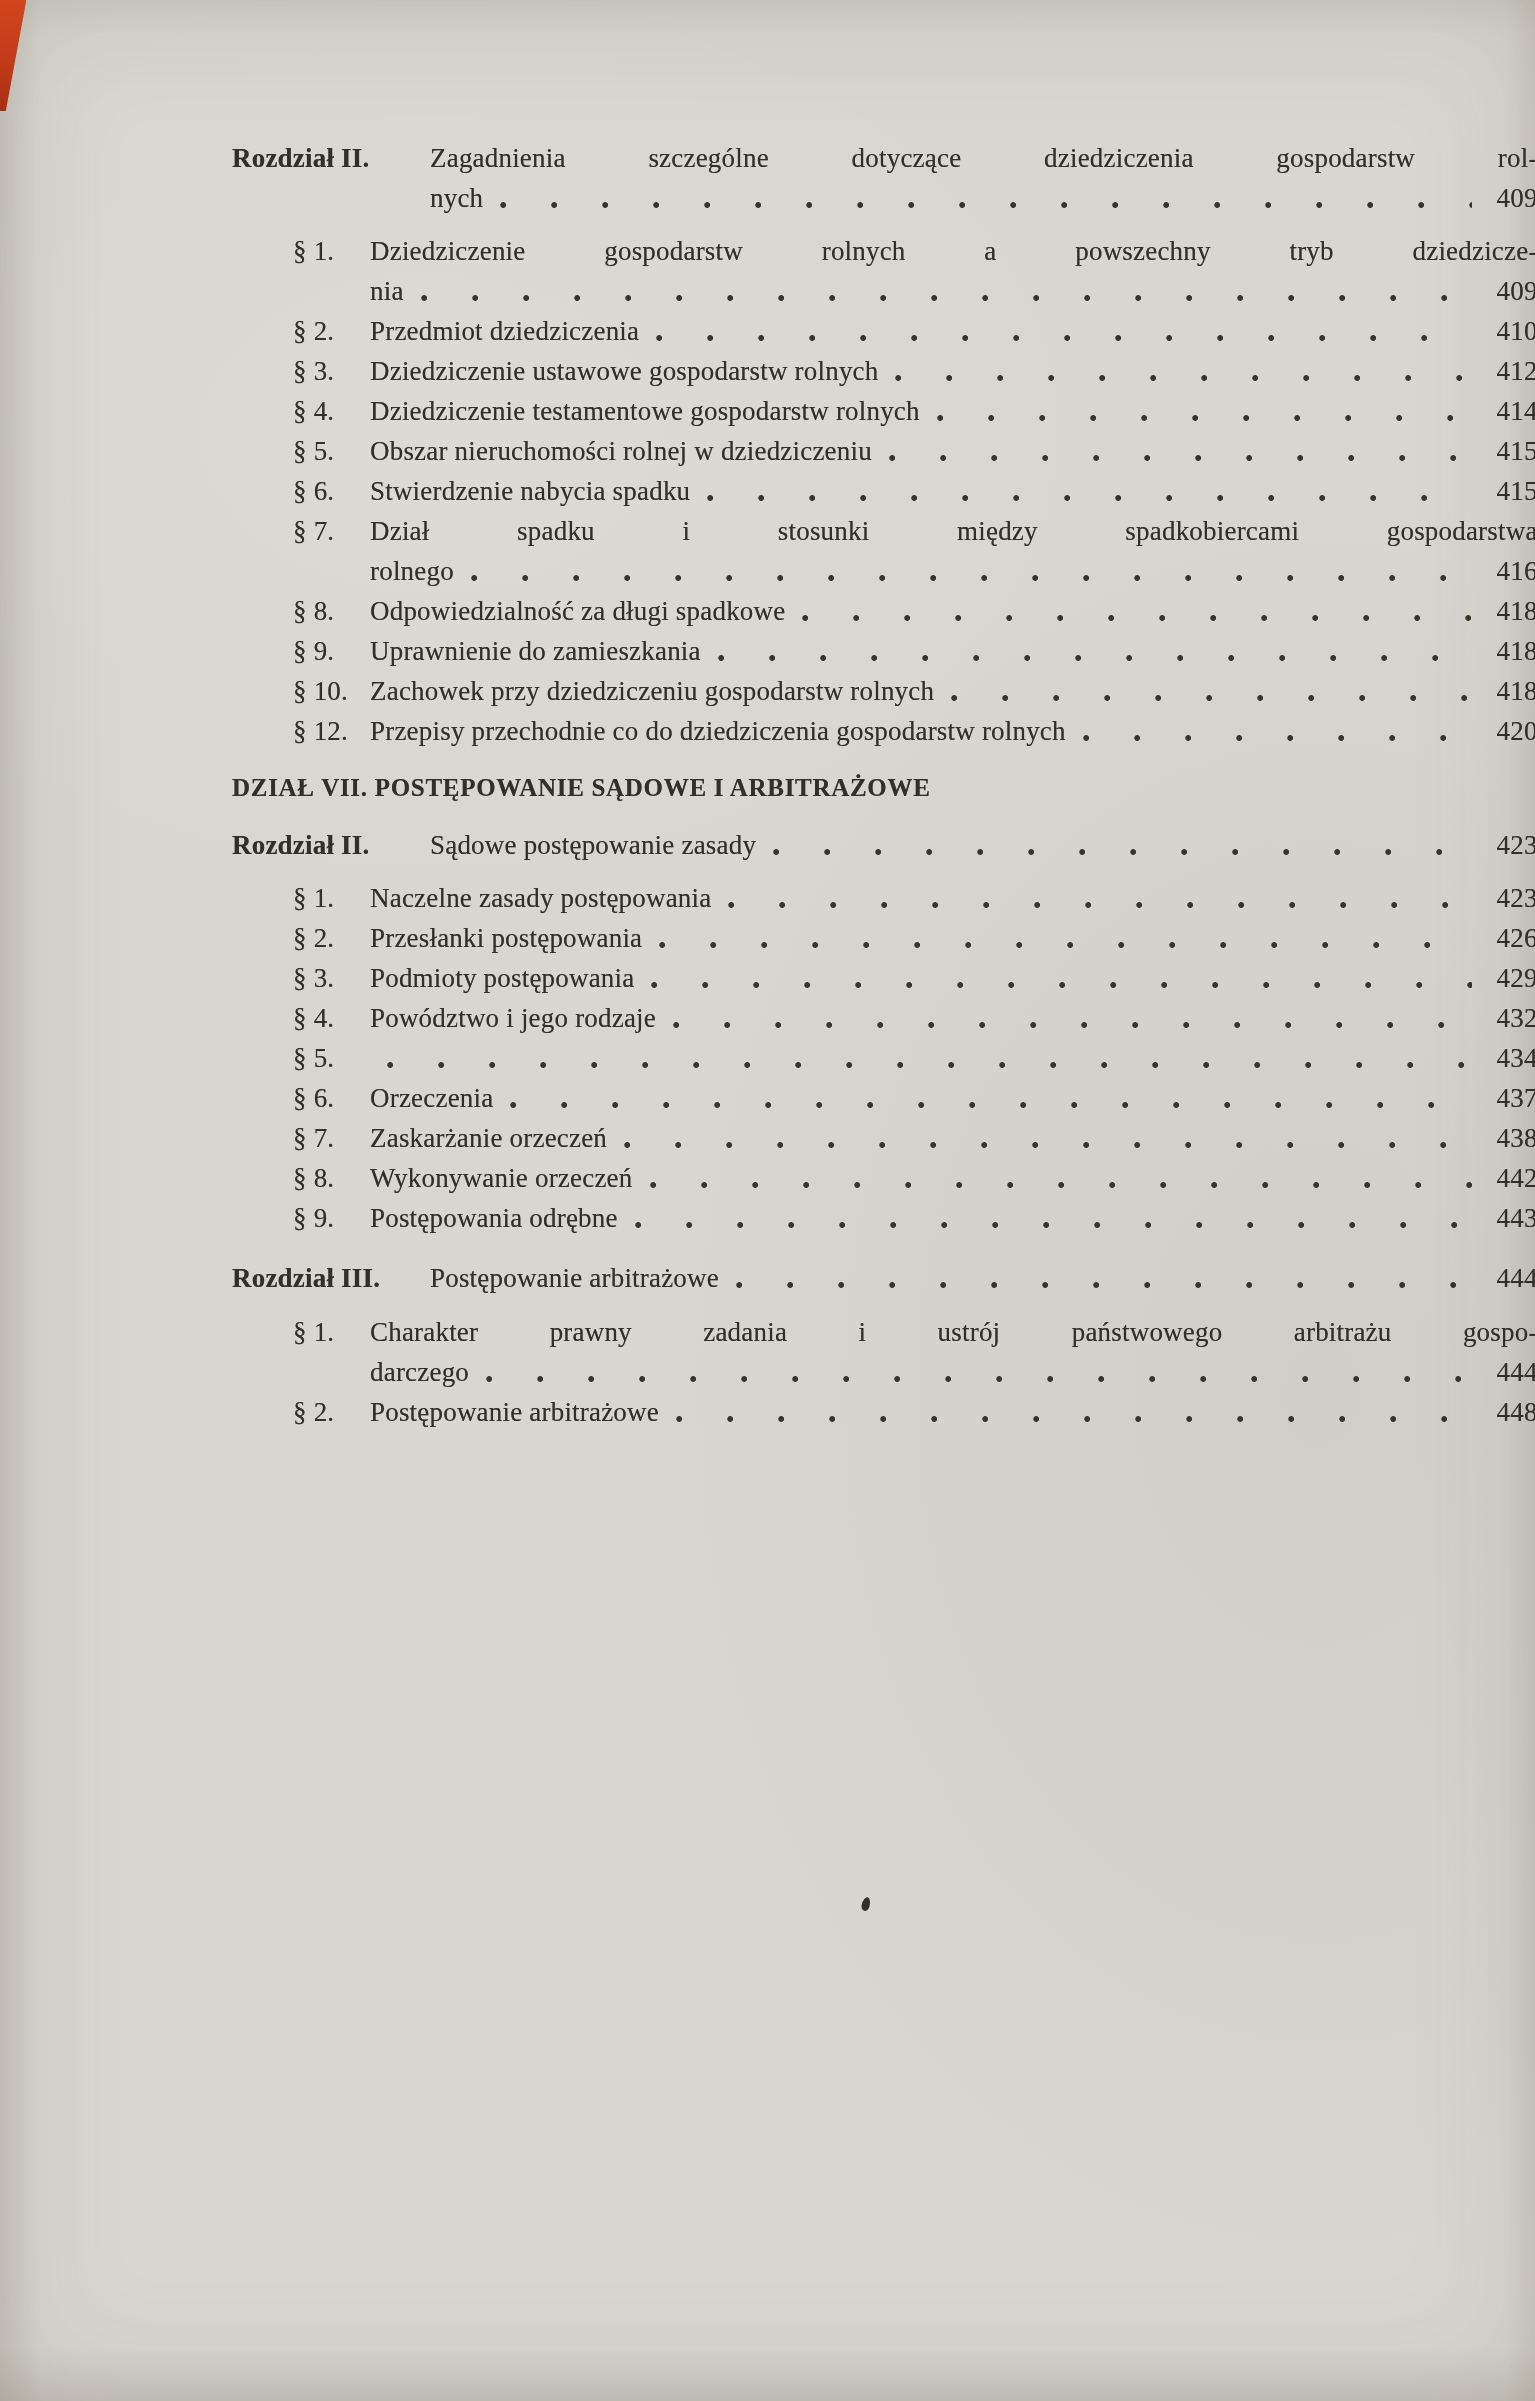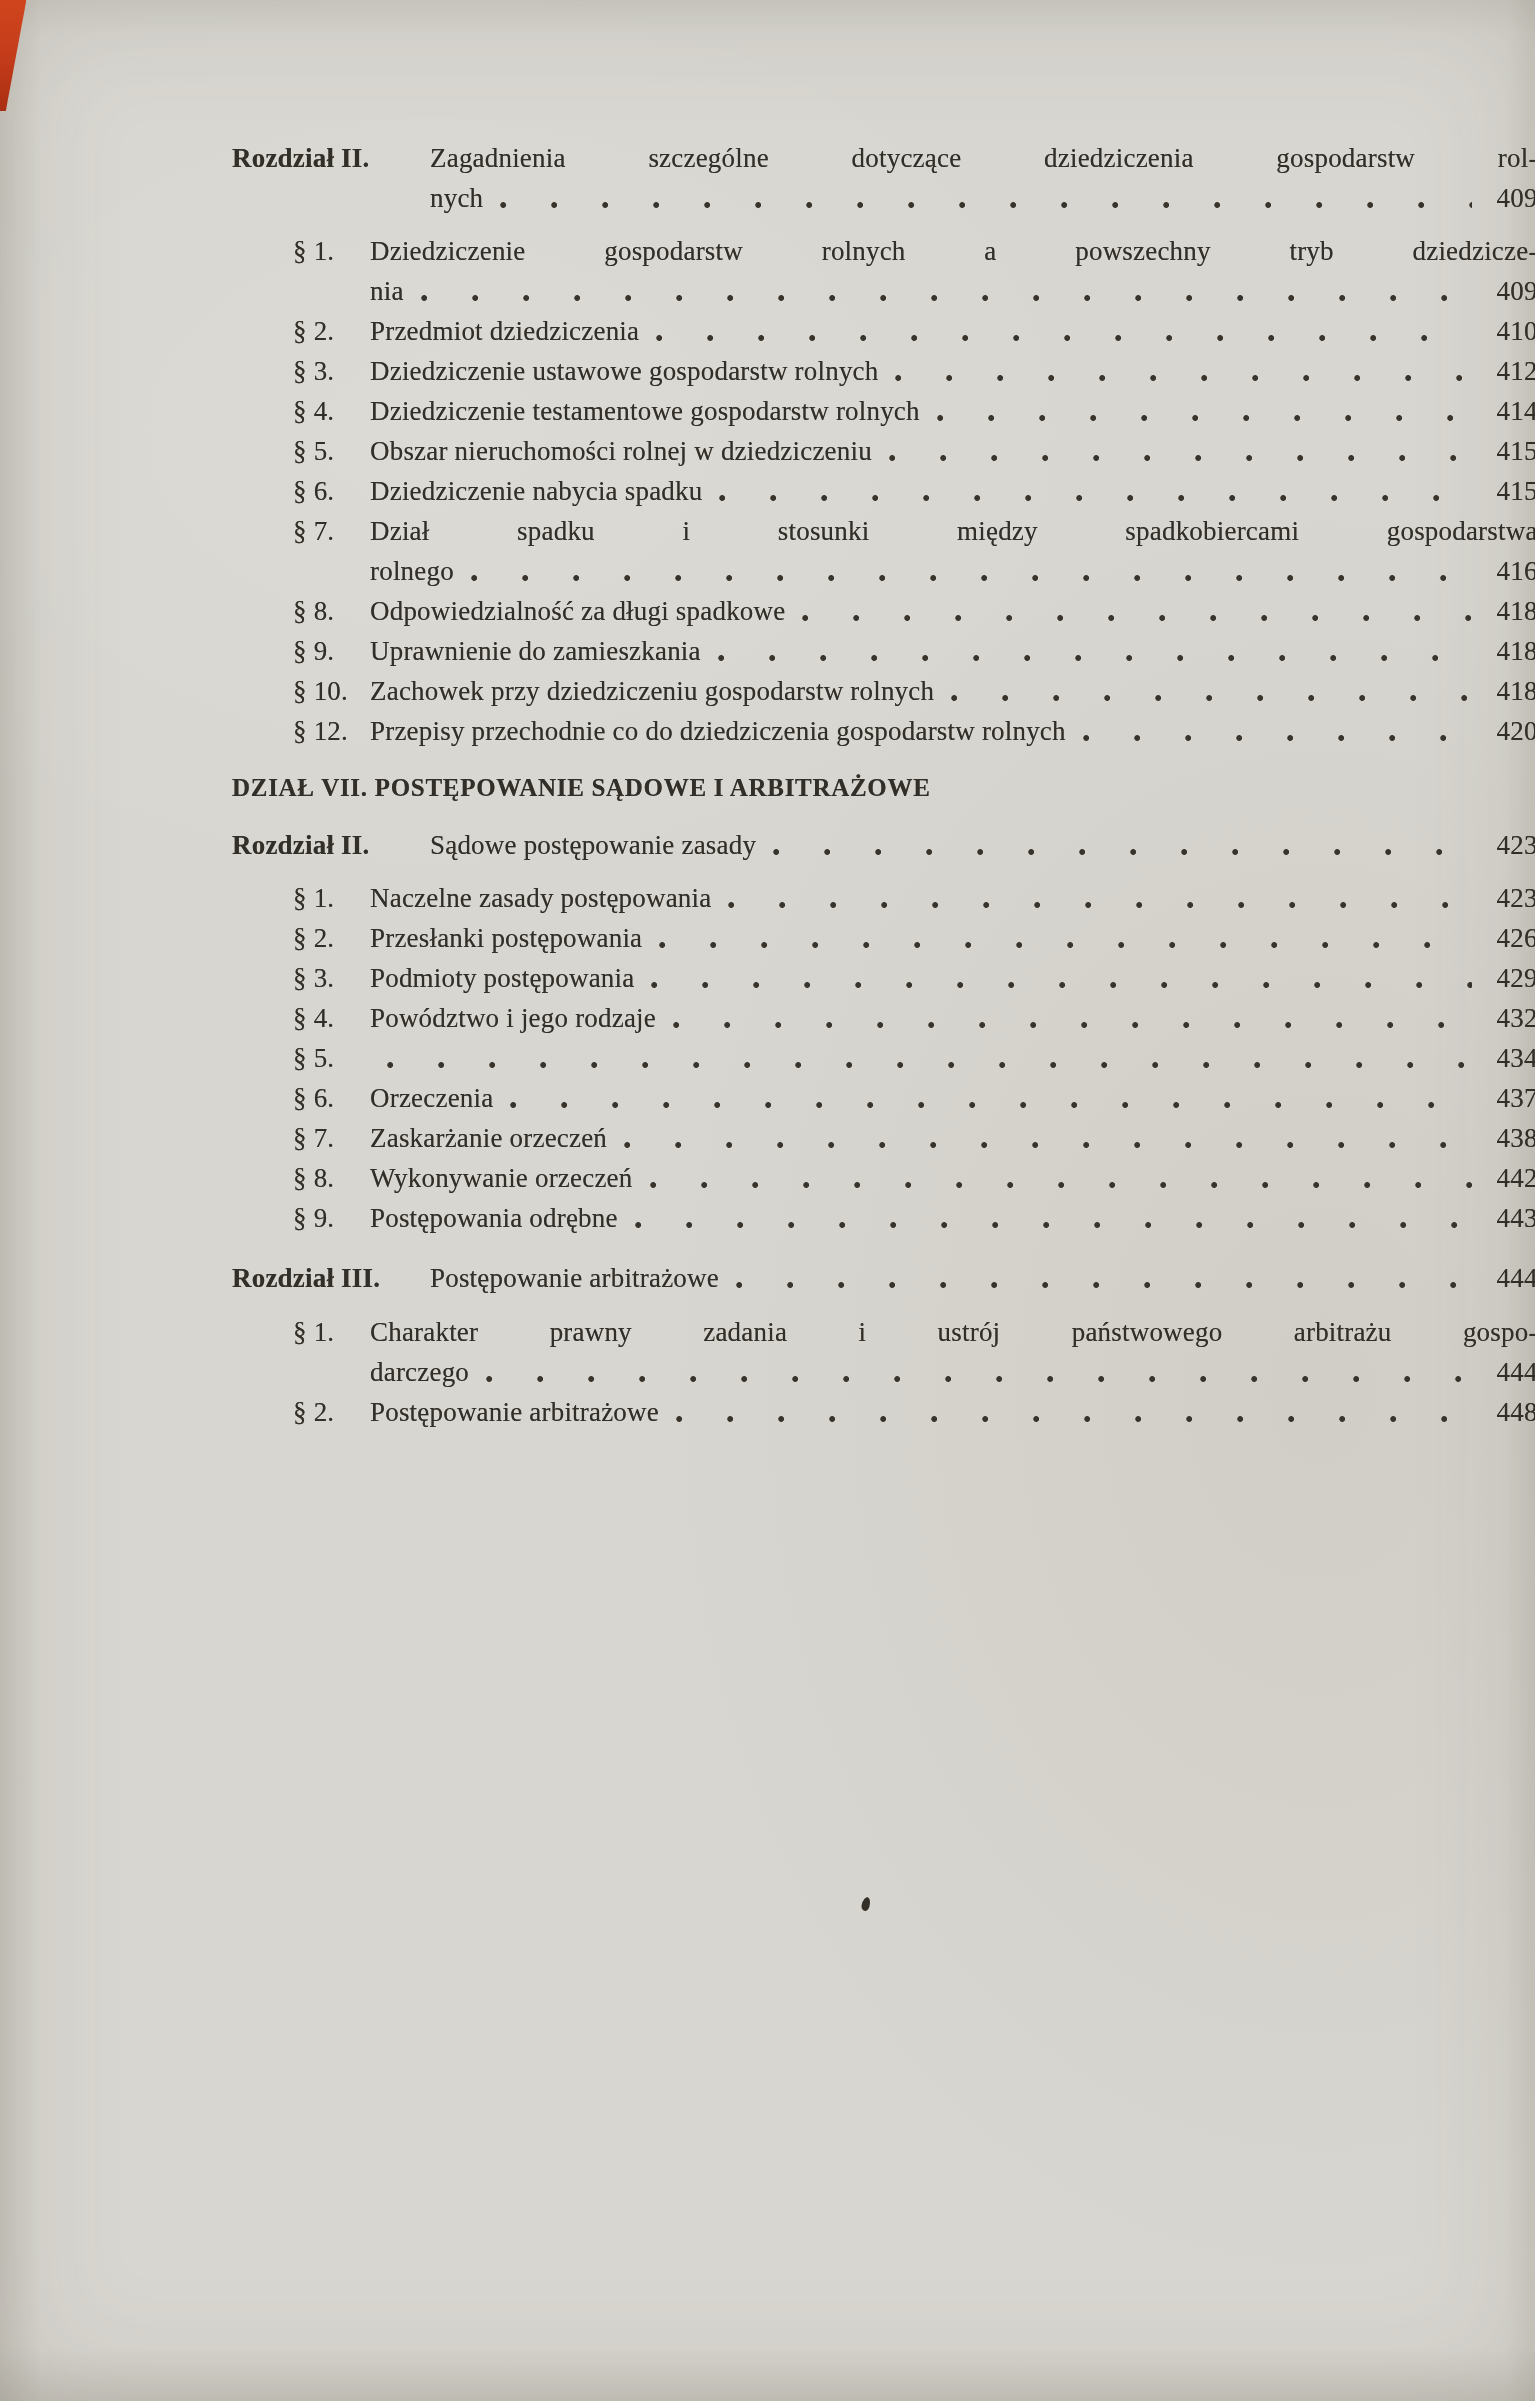--- a/index.html
+++ b/index.html
@@ -129,21 +129,21 @@
         <div class="line last">
           <span class="label">§ 5.</span>
           <span class="title">Obszar nieruchomości rolnej w dziedziczeniu</span>
           <span class="dots"></span>
           <span class="page-num">415</span>
         </div>
       </div>
       <div class="entry section">
         <div class="line last">
           <span class="label">§ 6.</span>
-          <span class="title">Dziedziczenie nabycia spadku</span>
+          <span class="title">Stwierdzenie nabycia spadku</span>
           <span class="dots"></span>
           <span class="page-num">415</span>
         </div>
       </div>
       <div class="entry section">
         <div class="line first">
           <span class="label">§ 7.</span>
           <span class="wrap-text">Dział spadku i stosunki między spadkobiercami gospodarstwa</span>
         </div>
         <div class="line last cont">

